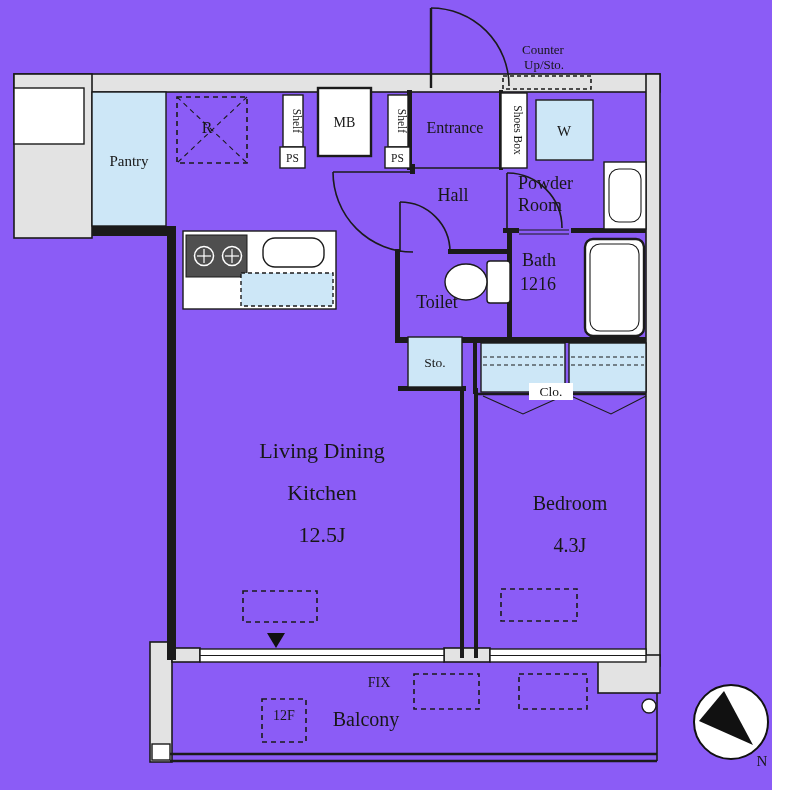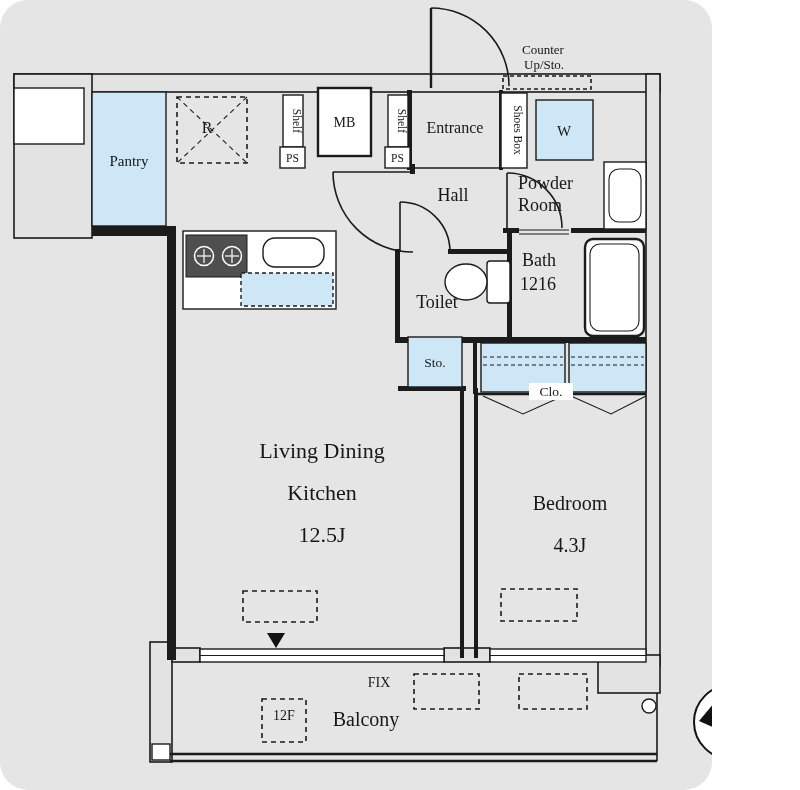--- a/index.html
+++ b/index.html
@@ -1,16 +1,16 @@
 <!DOCTYPE html>
 <html><head>
 <meta charset="utf-8">
 <style>
   html,body{margin:0;padding:0;background:#fff;}
-  .stage{position:relative;width:712px;height:790px;background:#e5e5e5;overflow:hidden;border-radius:28px;}
+  .stage{position:relative;width:772px;height:790px;background:#8b5cf6;overflow:hidden;}
   svg text{font-family:"Liberation Serif", serif; fill:#171717;}
   .wall{fill:#1b1b1b;}
   .gray{fill:#e3e3e3;stroke:#1b1b1b;stroke-width:1.6;}
   .white{fill:#ffffff;stroke:#1b1b1b;stroke-width:1.4;}
   .blue{fill:#cde7f7;stroke:#1b1b1b;stroke-width:1.4;}
   .ln{stroke:#1b1b1b;fill:none;stroke-width:1.6;}
   .thick{stroke-width:2.4;}
   .thin{stroke-width:1.1;}
   .dash{stroke-dasharray:5 4;}
   .dash2{stroke-dasharray:4 3;}

